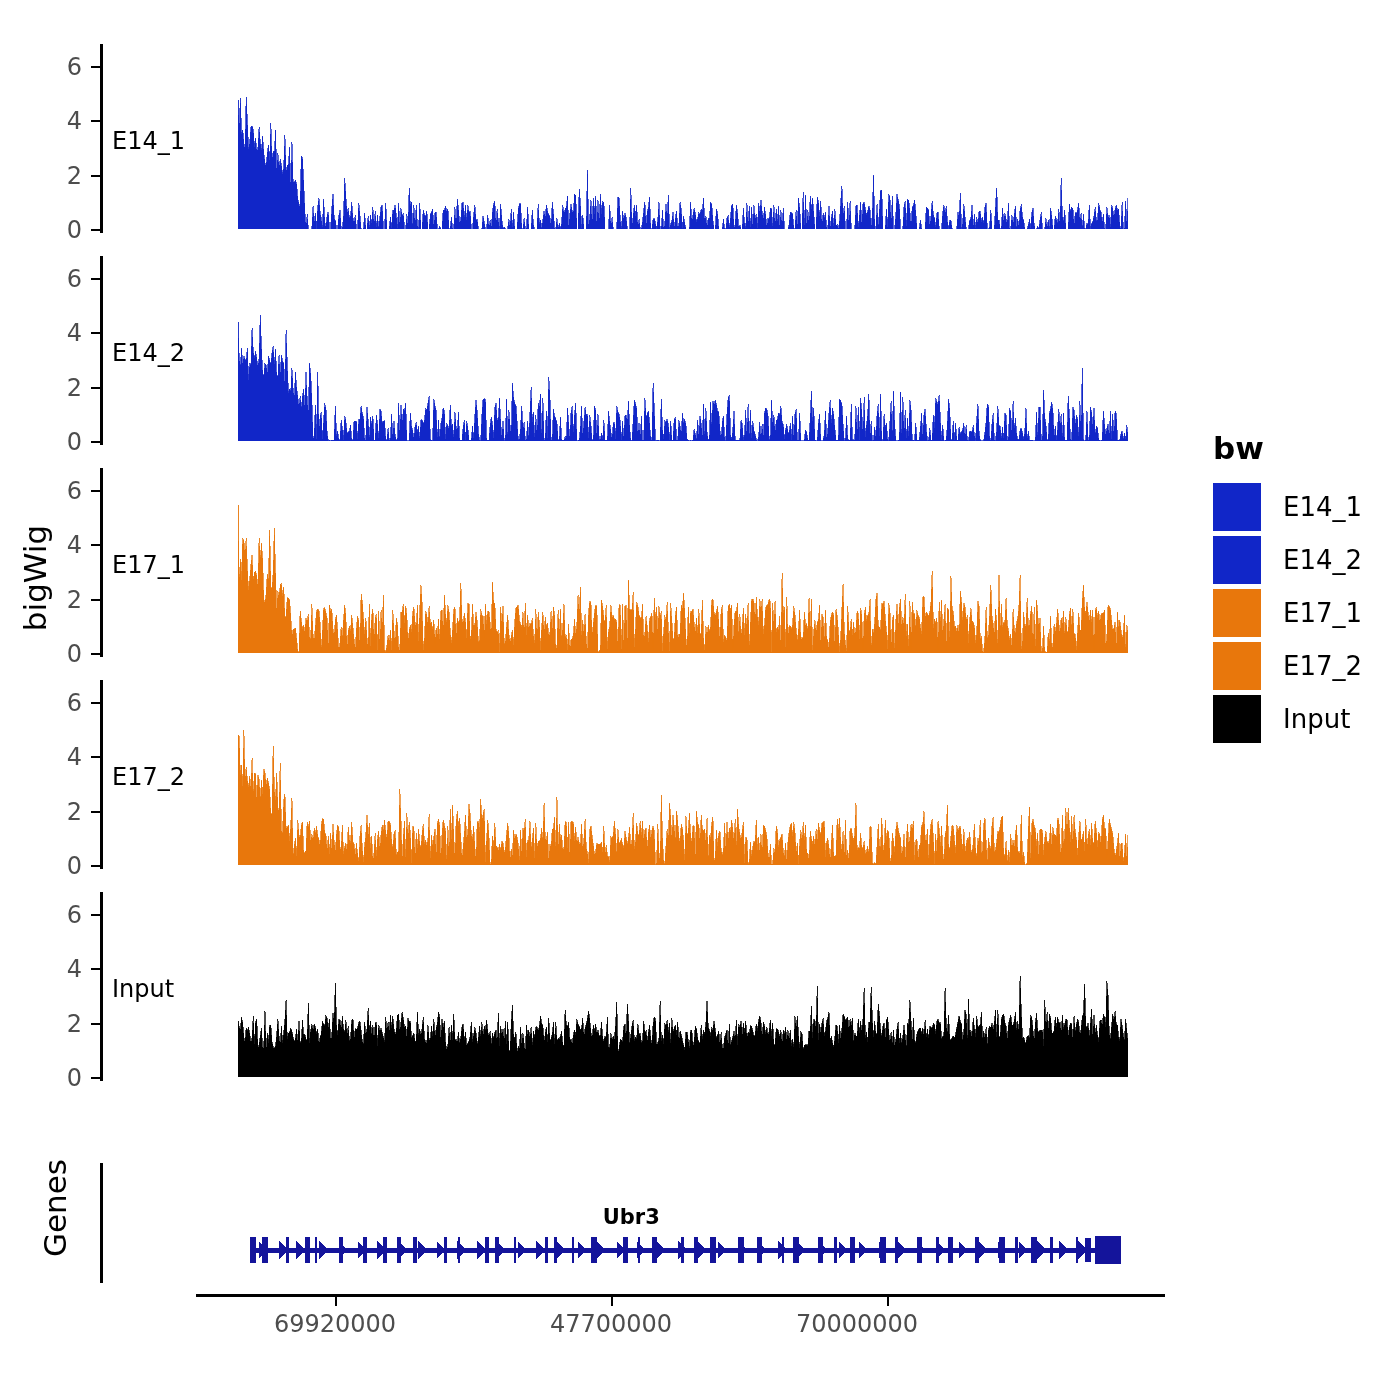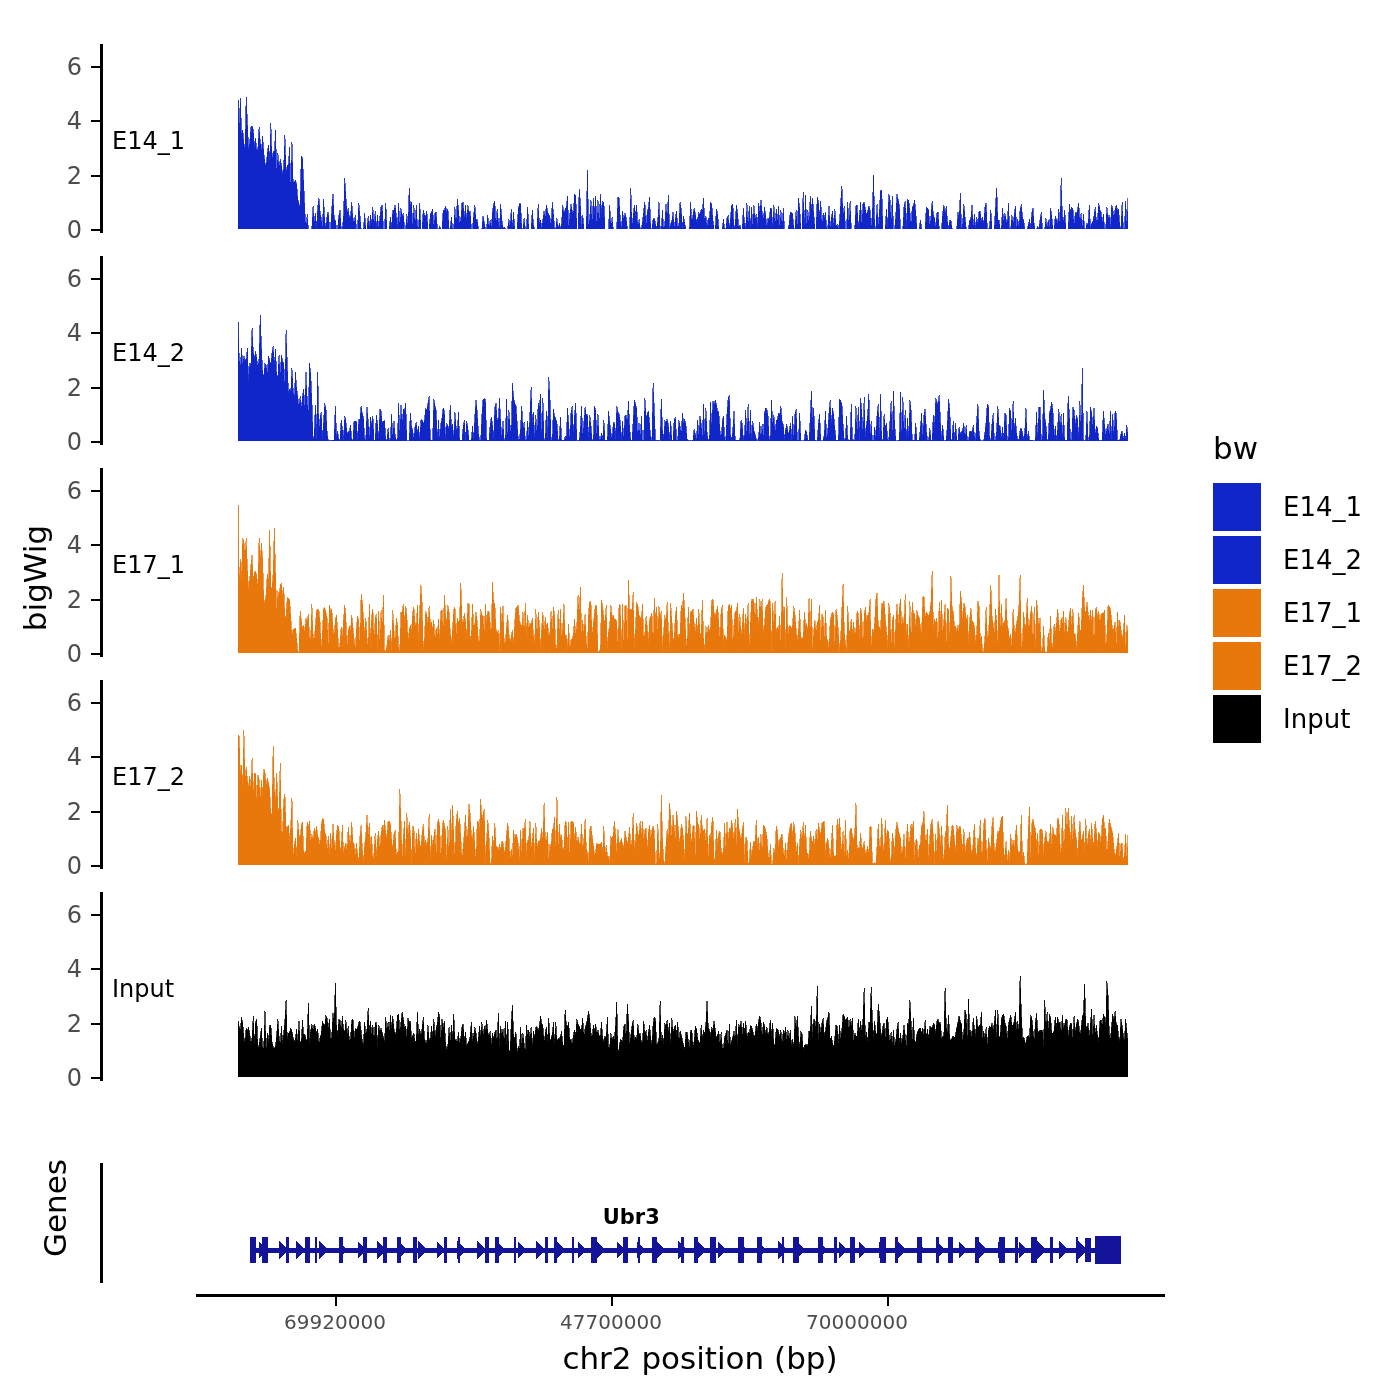--- a/index.html
+++ b/index.html
@@ -35,37 +35,37 @@
   .trklab{
     position:absolute;font-size:24px;color:#000;white-space:nowrap;
   }
   .plotarea{position:absolute;overflow:hidden;}
   .plotarea svg{display:block;}
 
   
   .xaxisline{position:absolute;height:3px;background:#000;}
   .xtick{position:absolute;width:2px;height:9px;background:#000;}
   .xticklab{
-    position:absolute;font-size:20px;color:#4d4d4d;
+    position:absolute;font-size:24px;color:#4d4d4d;
     text-align:center;white-space:nowrap;transform:translateX(-50%);
   }
   .xlab{
     position:absolute;width:1400px;text-align:center;
     font-size:31px;color:#000;
   }
 
   
   .genename{
     position:absolute;font-size:21px;color:#000;
     text-align:center;white-space:nowrap;transform:translateX(-50%);
   }
 
   
   .legend{position:absolute;}
-  .legend-title{font-size:31px;color:#000;margin-bottom:14px;}
+  .legend-title{font-size:31px;color:#000;margin-bottom:14px;font-weight:bold;}
   .legend-row{display:flex;align-items:center;height:53px;}
   .legend-key{width:48px;height:48px;flex:0 0 48px;}
   .legend-lab{font-size:26px;color:#000;margin-left:22px;white-space:nowrap;}
 </style>
 </head>
 <body>
 
 <div id="root">
 
   <div class="ylab">bigWig</div>
@@ -259,21 +259,20 @@
   <div id="xaxis">
       <div class="xaxisline" style="left: 196px; top: 1294px; width: 969px;"></div>
       <div class="xtick" style="left: 335px; top: 1297px;"></div>
       <div class="xticklab" style="left: 335px; top: 1310px;">69920000</div>
       <div class="xtick" style="left: 611px; top: 1297px;"></div>
       <div class="xticklab" style="left: 611px; top: 1310px;">47700000</div>
       <div class="xtick" style="left: 887px; top: 1297px;"></div>
       <div class="xticklab" style="left: 857px; top: 1310px;">70000000</div>
     </div>
 
-  <div class="xlab" style="left:0;top:1340px;">chr2 position (bp)</div>
 
   <div class="legend" style="left:1213px;top:430px;">
     <div class="legend-title">bw</div>
     <div id="legend-items">
         <div class="legend-row">
           <div class="legend-key" style="background: rgb(17, 38, 200);"></div>
           <div class="legend-lab">E14_1</div>
         </div>
         <div class="legend-row">
           <div class="legend-key" style="background: rgb(17, 38, 200);"></div>

